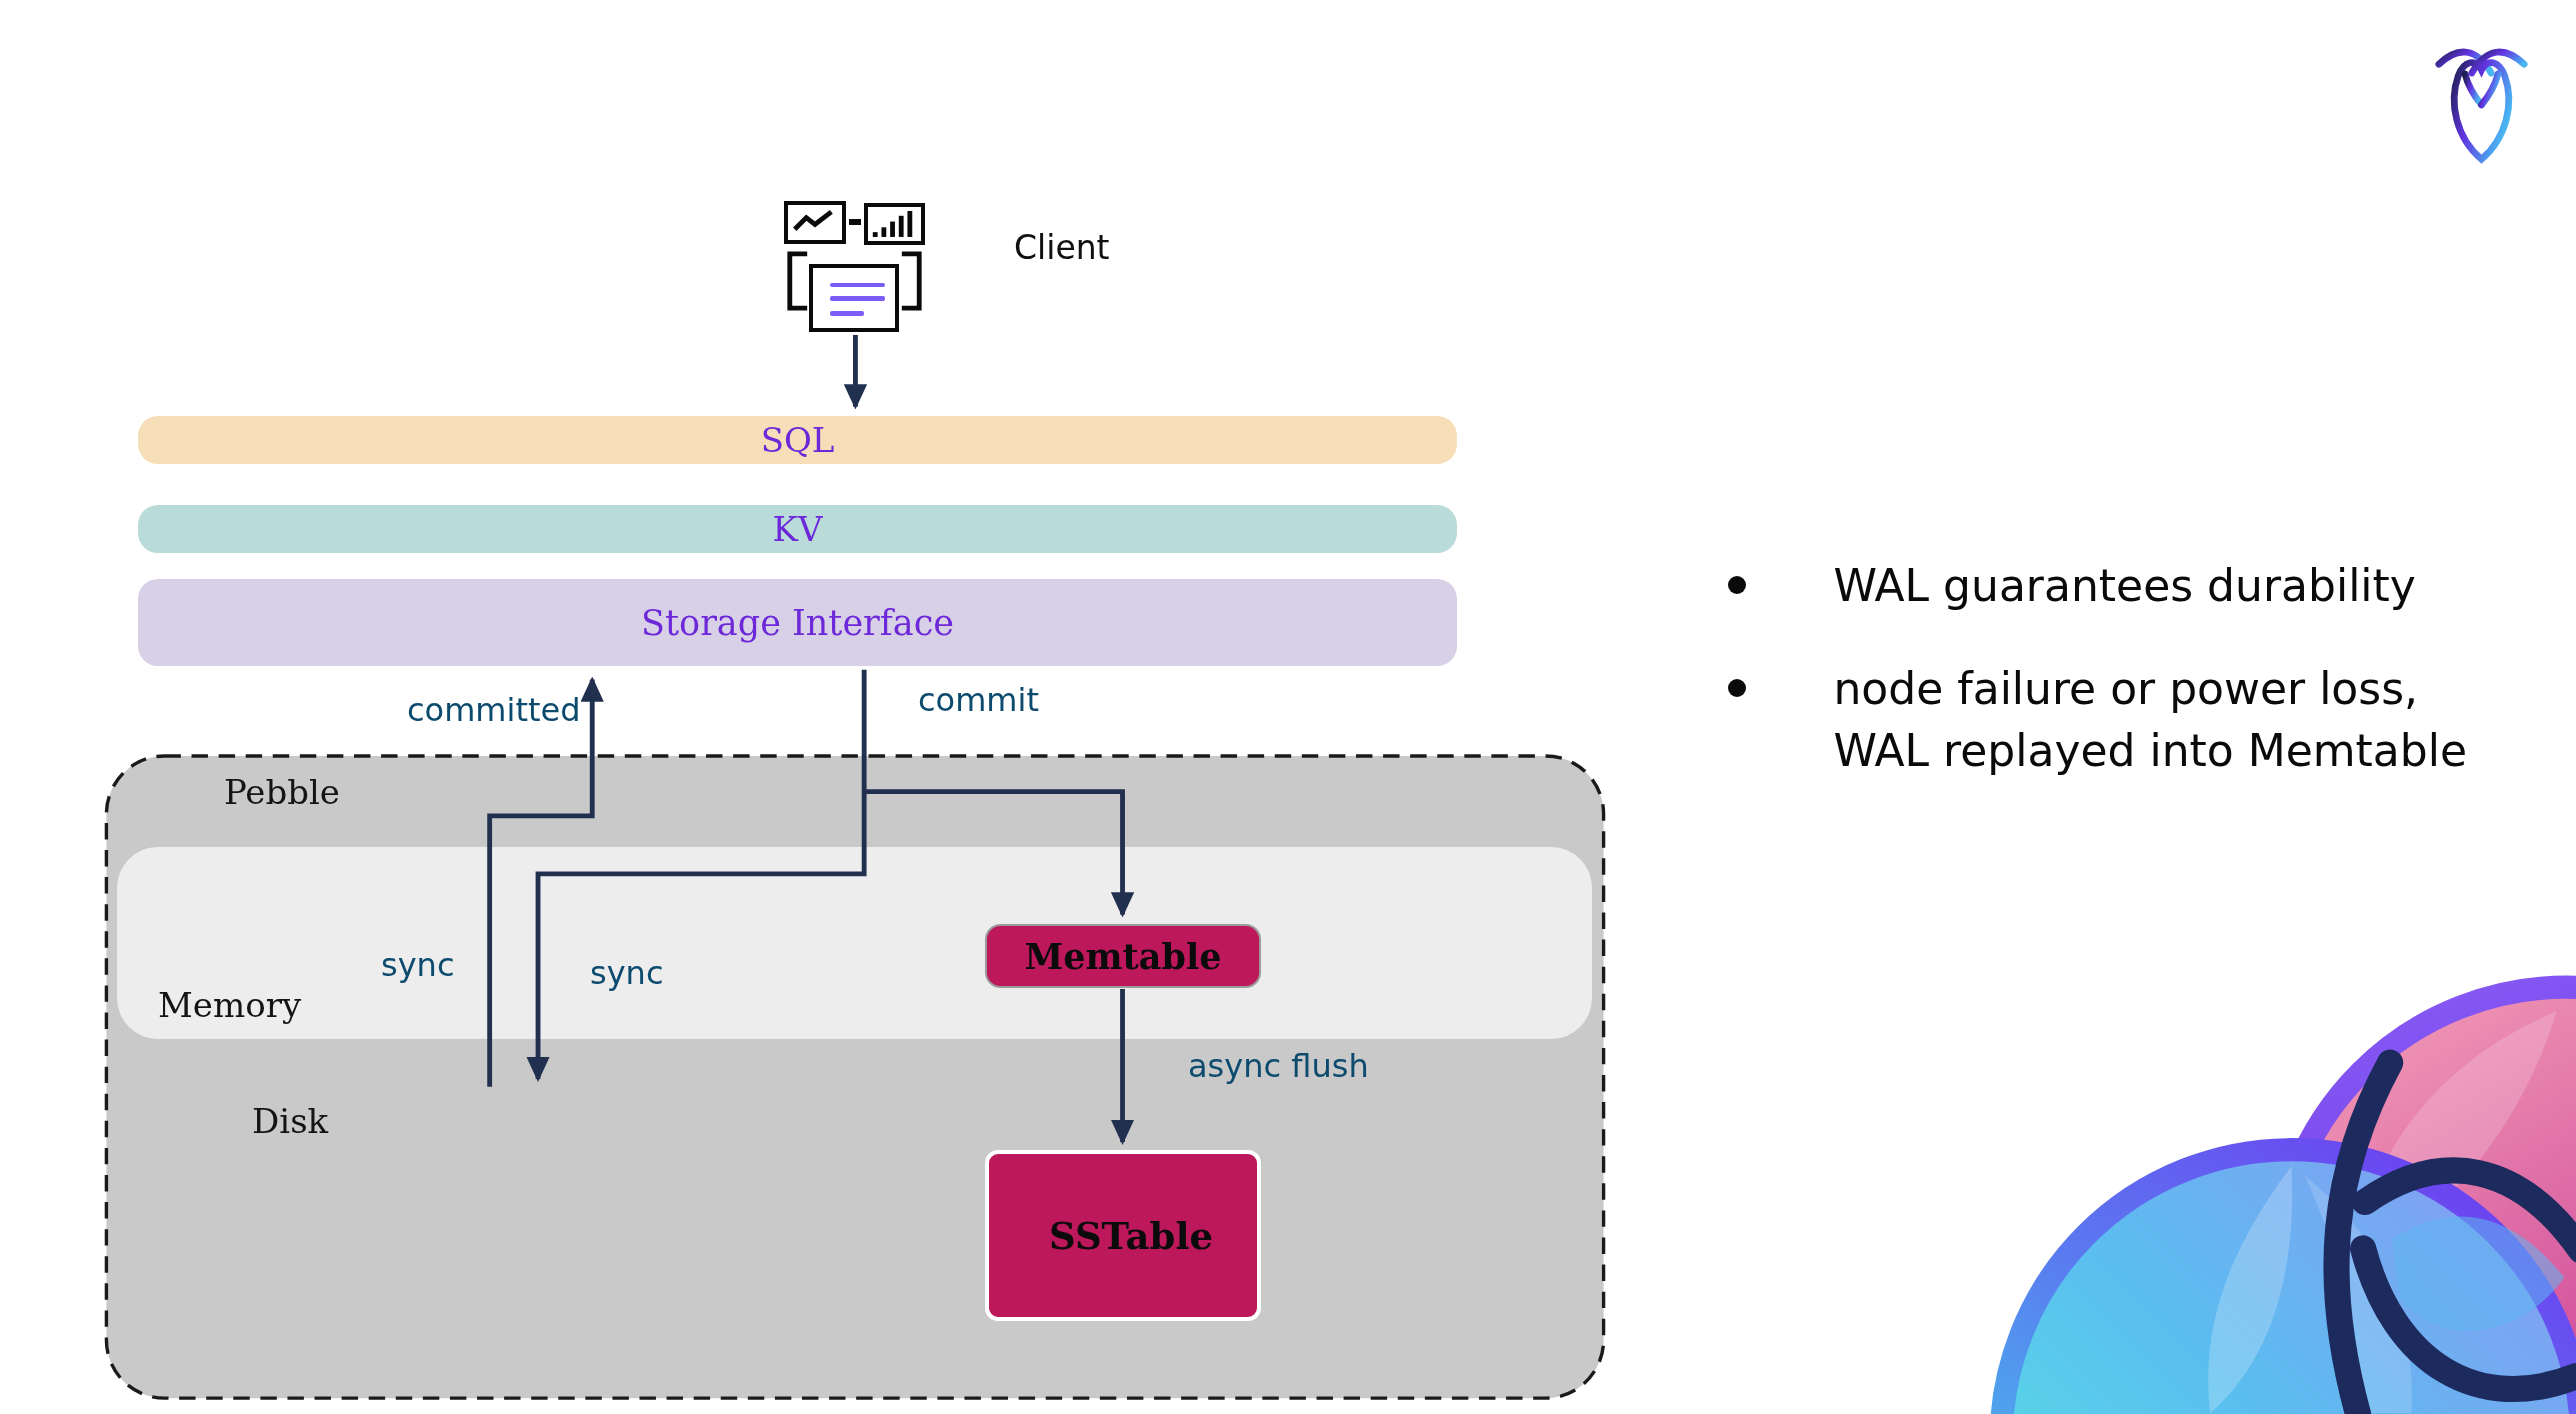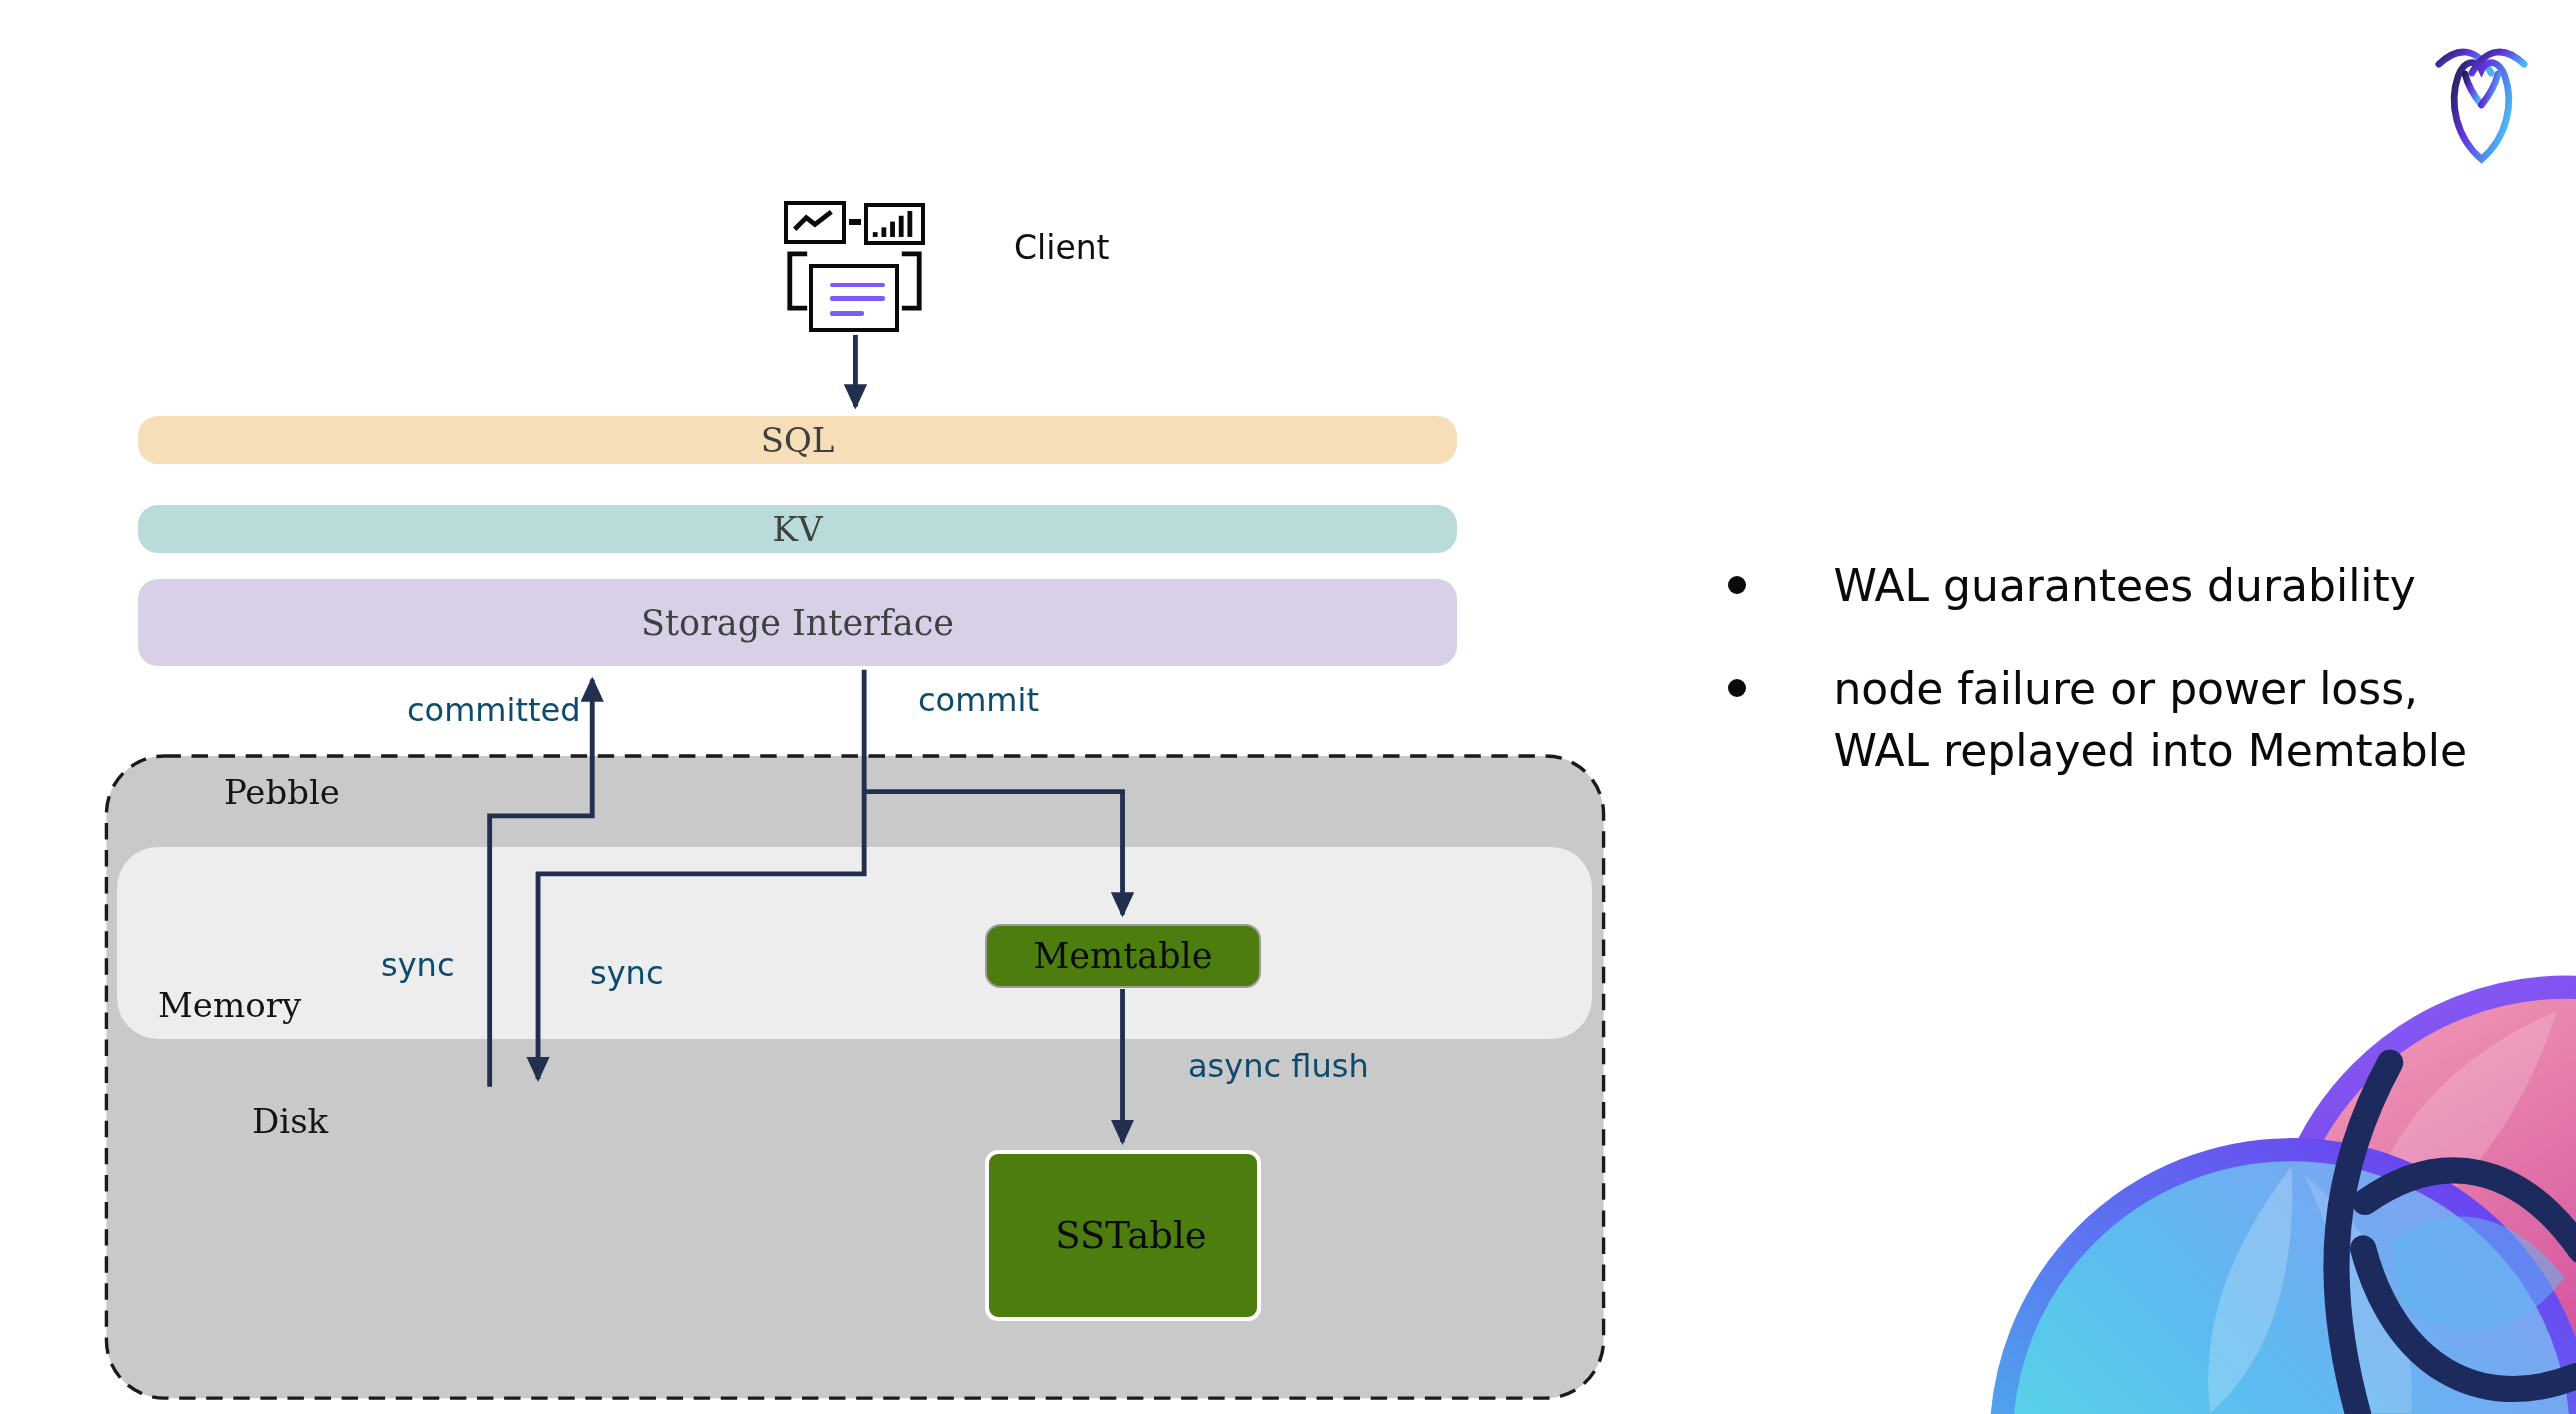--- a/index.html
+++ b/index.html
@@ -18,37 +18,37 @@
   .ic-chart2{left:864px;top:203px;width:61px;height:42px;}
   .ic-bracket{position:absolute;left:784px;top:250px;z-index:30;}
   .ic-doc{left:809px;top:264px;width:90px;height:68px;z-index:32;}
   .doc-line{position:absolute;height:4.8px;background:#7b5cf7;border-radius:1.9px;}
   .client-label{position:absolute;left:1014px;top:228px;font-size:33px;color:#101010;
                 font-family:"DejaVu Sans",sans-serif;z-index:30;}
 
   
   .bar{position:absolute;left:138px;width:1319px;border-radius:20px;z-index:3;
        display:flex;align-items:center;justify-content:center;
-       font-family:"DejaVu Serif",serif;font-size:34px;color:#404040;}
+       font-family:"DejaVu Serif",serif;font-size:34px;color:#6d28d9;}
   .bar-sql{top:416px;height:48px;background:#f6deb8;}
   .bar-kv{top:505px;height:48px;background:#b9dbda;}
   .bar-storage{top:579px;height:87px;background:#d7d0e6;font-size:35px;}
 
   
   .pebble-svg{position:absolute;left:104px;top:754px;z-index:1;}
   .memory-band{position:absolute;left:117px;top:847px;width:1475px;height:192px;
                background:#ededed;border-radius:41px;z-index:2;}
   .zone-label{position:absolute;font-family:"DejaVu Serif",serif;font-size:34px;color:#141414;z-index:30;}
   .lbl-pebble{left:224px;top:772px;}
   .lbl-memory{left:158px;top:985px;}
   .lbl-disk{left:210px;top:1101px;margin-left:42px;}
 
-  .node{position:absolute;box-sizing:border-box;background:#4d7c0f;z-index:10;
+  .node{position:absolute;box-sizing:border-box;background:#be185d;z-index:10;
         display:flex;align-items:center;justify-content:center;
-        font-family:"DejaVu Serif",serif;font-weight:normal;color:#0b0b0b;}
+        font-family:"DejaVu Serif",serif;font-weight:bold;color:#0b0b0b;}
   .node-wal{left:448px;top:1089px;width:181px;height:167px;border:4.8px solid #ffffff;
             border-radius:27px;font-size:37px;}
   .node-memtable{left:985px;top:924px;width:276px;height:64px;border:2.9px solid #9b9b9b;
                  border-radius:15.5px;font-size:35px;}
   .node-sstable{left:985px;top:1150px;width:276px;height:171px;border:4.8px solid #ffffff;
                 border-radius:13px;font-size:37px;padding-left:16px;}
 
   
   .edge-label{position:absolute;font-family:"DejaVu Sans",sans-serif;font-size:32px;
               color:#0c4a6e;z-index:30;}

